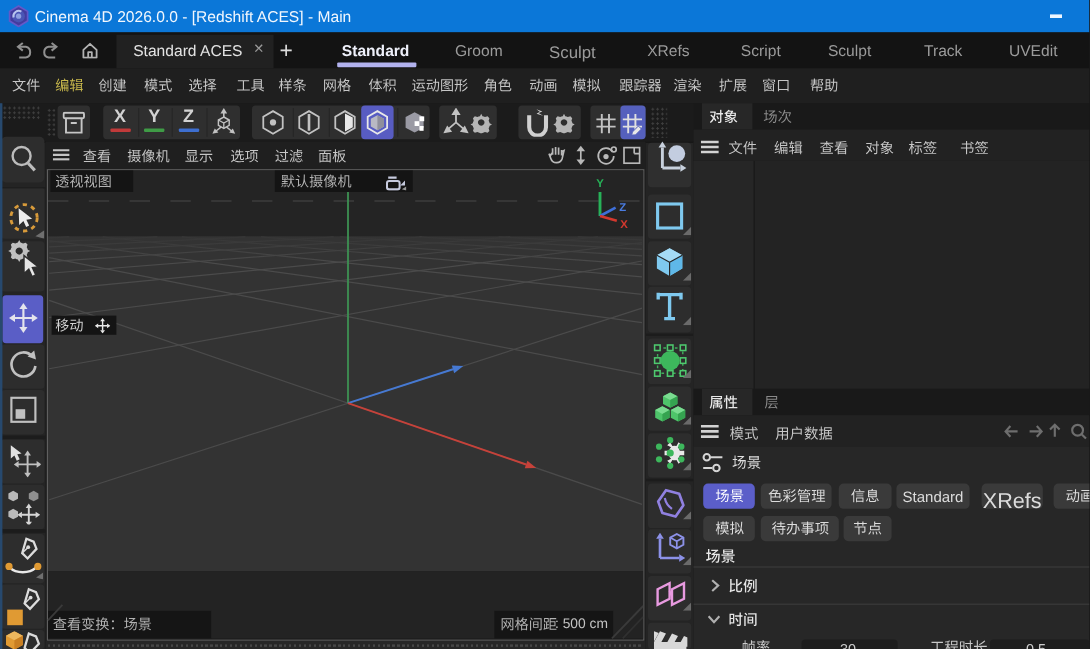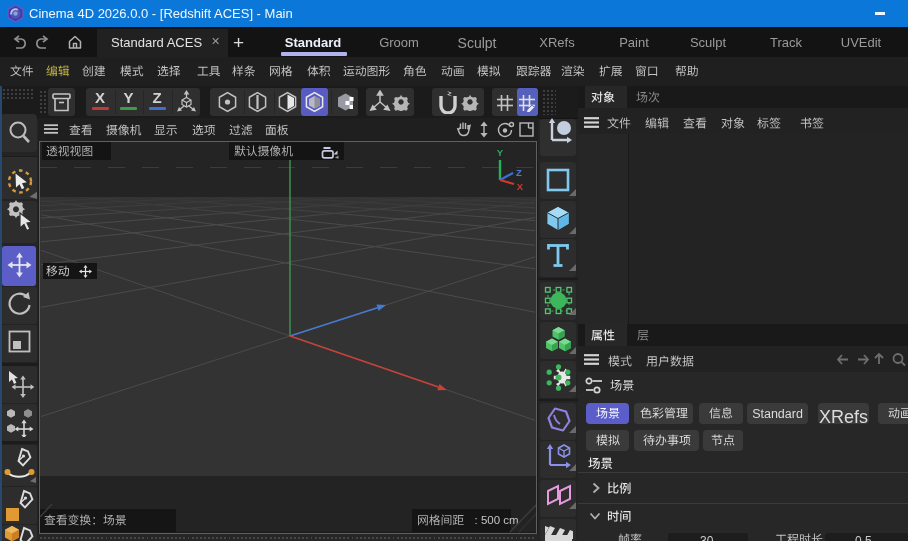--- a/index.html
+++ b/index.html
@@ -130,21 +130,21 @@
 <path d="M1.5,6.5 L7,1.5 L12.5,6.5 L12.5,13 L1.5,13 Z M5.5,13 L5.5,8.5 L8.5,8.5 L8.5,13" fill="none" stroke="#b2b2b2" stroke-width="1.5" stroke-linejoin="round"></path>
 </svg>
 <div style="position:absolute;left:97px;top:29px;width:131px;height:28px;background:#212121"></div>
 <div style="position:absolute;left:111px;top:34.5px;font-size:13px;color:#e3e3e3;font-weight:normal;white-space:nowrap;line-height:1.2;">Standard ACES</div>
 <div style="position:absolute;left:211px;top:35px;font-size:11px;color:#9a9a9a;font-weight:normal;white-space:nowrap;line-height:1.2;">✕</div>
 <div style="position:absolute;left:233px;top:31.5px;font-size:19px;color:#dcdcdc;font-weight:400;white-space:nowrap;line-height:1.2;">+</div>
 <div style="position:absolute;left:313px;top:35px;font-size:13px;color:#eef0fa;font-weight:bold;white-space:nowrap;line-height:1.2;transform:translateX(-50%)">Standard</div>
 <div style="position:absolute;left:399px;top:35px;font-size:13px;color:#9b9b9b;font-weight:normal;white-space:nowrap;line-height:1.2;transform:translateX(-50%)">Groom</div>
 <div style="position:absolute;left:477px;top:35px;font-size:14px;color:#9b9b9b;font-weight:normal;white-space:nowrap;line-height:1.2;transform:translateX(-50%)">Sculpt</div>
 <div style="position:absolute;left:557px;top:35px;font-size:13px;color:#9b9b9b;font-weight:normal;white-space:nowrap;line-height:1.2;transform:translateX(-50%)">XRefs</div>
-<div style="position:absolute;left:634px;top:35px;font-size:13px;color:#9b9b9b;font-weight:normal;white-space:nowrap;line-height:1.2;transform:translateX(-50%)">Paint</div>
+<div style="position:absolute;left:634px;top:35px;font-size:13px;color:#9b9b9b;font-weight:normal;white-space:nowrap;line-height:1.2;transform:translateX(-50%)">Script</div>
 <div style="position:absolute;left:708px;top:35px;font-size:13px;color:#9b9b9b;font-weight:normal;white-space:nowrap;line-height:1.2;transform:translateX(-50%)">Sculpt</div>
 <div style="position:absolute;left:786px;top:35px;font-size:13px;color:#9b9b9b;font-weight:normal;white-space:nowrap;line-height:1.2;transform:translateX(-50%)">Track</div>
 <div style="position:absolute;left:861px;top:35px;font-size:13px;color:#9b9b9b;font-weight:normal;white-space:nowrap;line-height:1.2;transform:translateX(-50%)">UVEdit</div>
 <div style="position:absolute;left:281px;top:52px;width:66px;height:4px;background:#b2b2ee;border-radius:1px"></div>
 <div style="position:absolute;left:0px;top:57px;width:908px;height:29px;background:#1f1f1f"></div>
 <svg style="position:absolute;left:9.5px;top:65px;" width="25" height="13">
       <g fill="#c6c6c6" transform="translate(0,10.38) scale(0.01180,-0.01180)">
         <use href="#gR6587" x="0"></use>
         <use href="#gR4ef6" x="1000"></use>
       </g>
@@ -635,21 +635,21 @@
     </svg>
 <div style="position:absolute;left:412px;top:509px;width:99px;height:22.5px;background:#151515"></div>
 <svg style="position:absolute;left:417px;top:513.5px;" width="49" height="13">
       <g fill="#b2b2b2" transform="translate(0,10.38) scale(0.01180,-0.01180)">
         <use href="#gR7f51" x="0"></use>
         <use href="#gR683c" x="1000"></use>
         <use href="#gR95f4" x="2000"></use>
         <use href="#gR8ddd" x="3000"></use>
       </g>
     </svg>
-<div style="position:absolute;left:462.5px;top:513.5px;font-size:11.5px;color:#c4c4c4;font-weight:normal;white-space:nowrap;line-height:1.2;margin-left:12px;">:&nbsp;500&nbsp;cm</div>
+<div style="position:absolute;left:462.5px;top:513.5px;font-size:11.5px;color:#c4c4c4;font-weight:normal;white-space:nowrap;line-height:1.2;">:&nbsp;500&nbsp;cm</div>
 <svg style="position:absolute;left:39px;top:503px" width="14" height="15" viewBox="0 0 14 15">
 <line x1="1" y1="14" x2="13" y2="1" stroke="#3a3a3a" stroke-width="1.5"></line>
 </svg>
 <svg style="position:absolute;left:509px;top:504px" width="27" height="29" viewBox="0 0 27 29">
 <line x1="1" y1="28" x2="27" y2="1" stroke="#3a3a3a" stroke-width="1.6"></line>
 <line x1="10" y1="28" x2="27" y2="10" stroke="#303030" stroke-width="1.4"></line>
 </svg>
 <div style="position:absolute;left:38px;top:534px;width:500px;height:7px;background:#262626"></div>
 <div style="position:absolute;left:40px;top:537px;width:495px;height:2.2px;background-image:repeating-linear-gradient(90deg,#464646 0,#464646 1.9px,transparent 1.9px,transparent 4.1px)"></div>
 <div style="position:absolute;left:538px;top:118px;width:40px;height:423px;background:#242424"></div>

